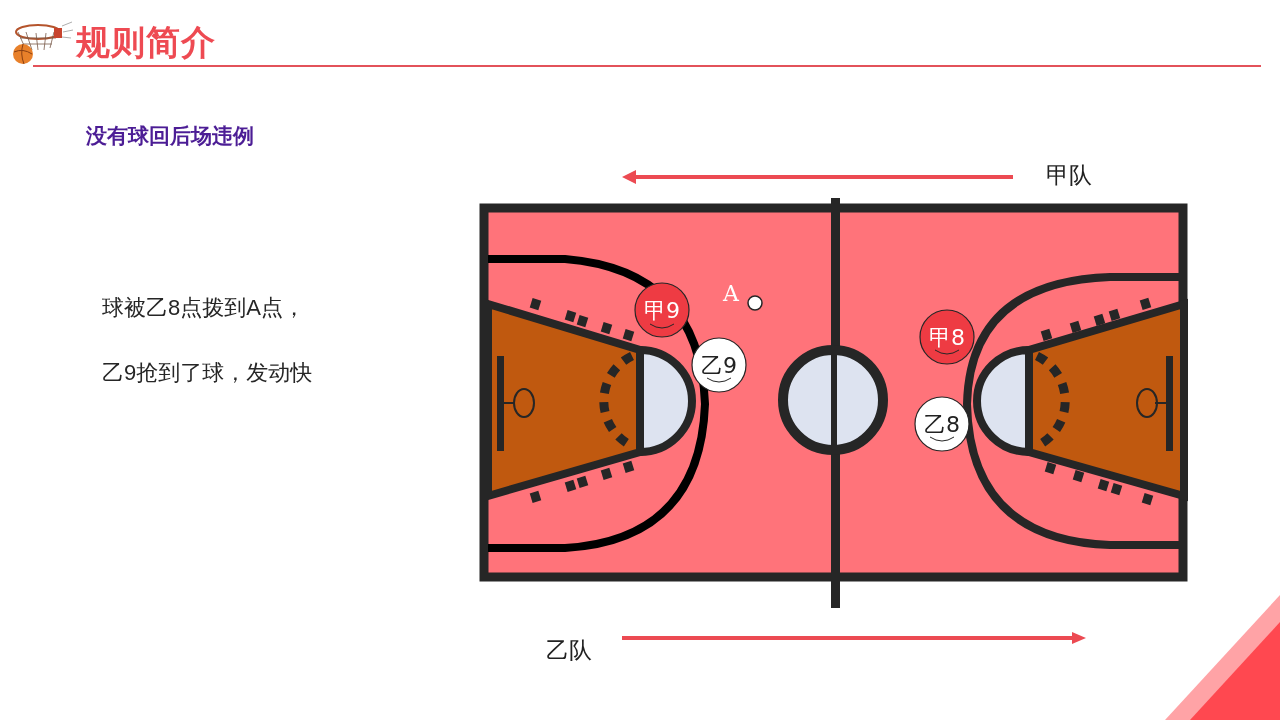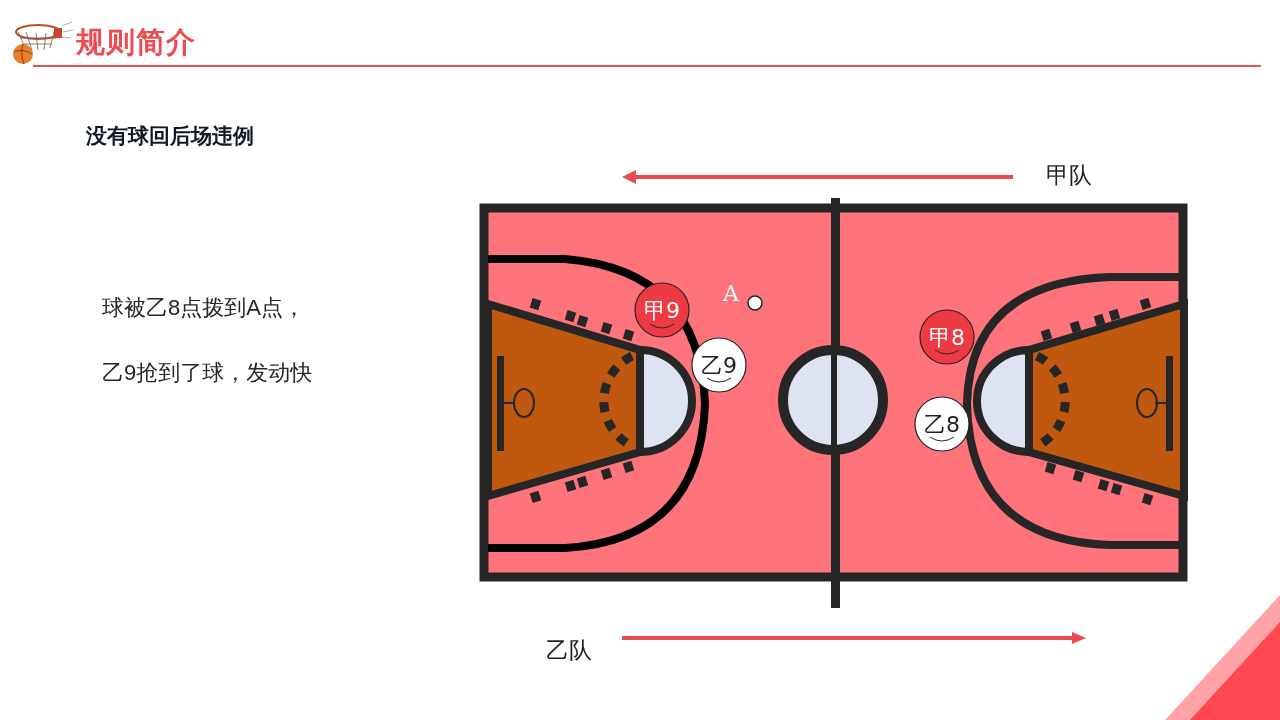--- a/index.html
+++ b/index.html
@@ -3,31 +3,31 @@
 <meta charset="utf-8">
 <style>
   html, body { margin:0; padding:0; }
   body {
     width:1280px; height:720px; position:relative; overflow:hidden;
     background:#ffffff;
     font-family: "Liberation Sans", "DejaVu Sans", sans-serif;
   }
   .header-title {
     position:absolute; left:76px; top:20px;
-    font-size:29px; font-weight:bold; color:#ee4a52; letter-spacing:1px;
+    font-size:34px; font-weight:bold; color:#ee4a52; letter-spacing:1px;
     line-height:44px;
   }
   .header-line {
     position:absolute; left:33px; top:65px; width:1228px; height:2px;
     background:#e3525a;
   }
   .logo { position:absolute; left:8px; top:18px; width:66px; height:48px; }
   .subtitle {
     position:absolute; left:86px; top:121px;
-    font-size:21px; font-weight:bold; color:#0f172a; line-height:30px;
+    font-size:21px; font-weight:bold; color:#4c1d95; line-height:30px;
   }
   .desc {
     position:absolute; left:102px; top:276px; width:300px;
     font-size:22px; color:#262626; line-height:64.5px;
   }
   .desc p { margin:0; white-space:nowrap; }
   .desc .indent { padding-left:49px; }
   .team-label {
     position:absolute; font-size:23px; color:#222222; line-height:30px;
   }

